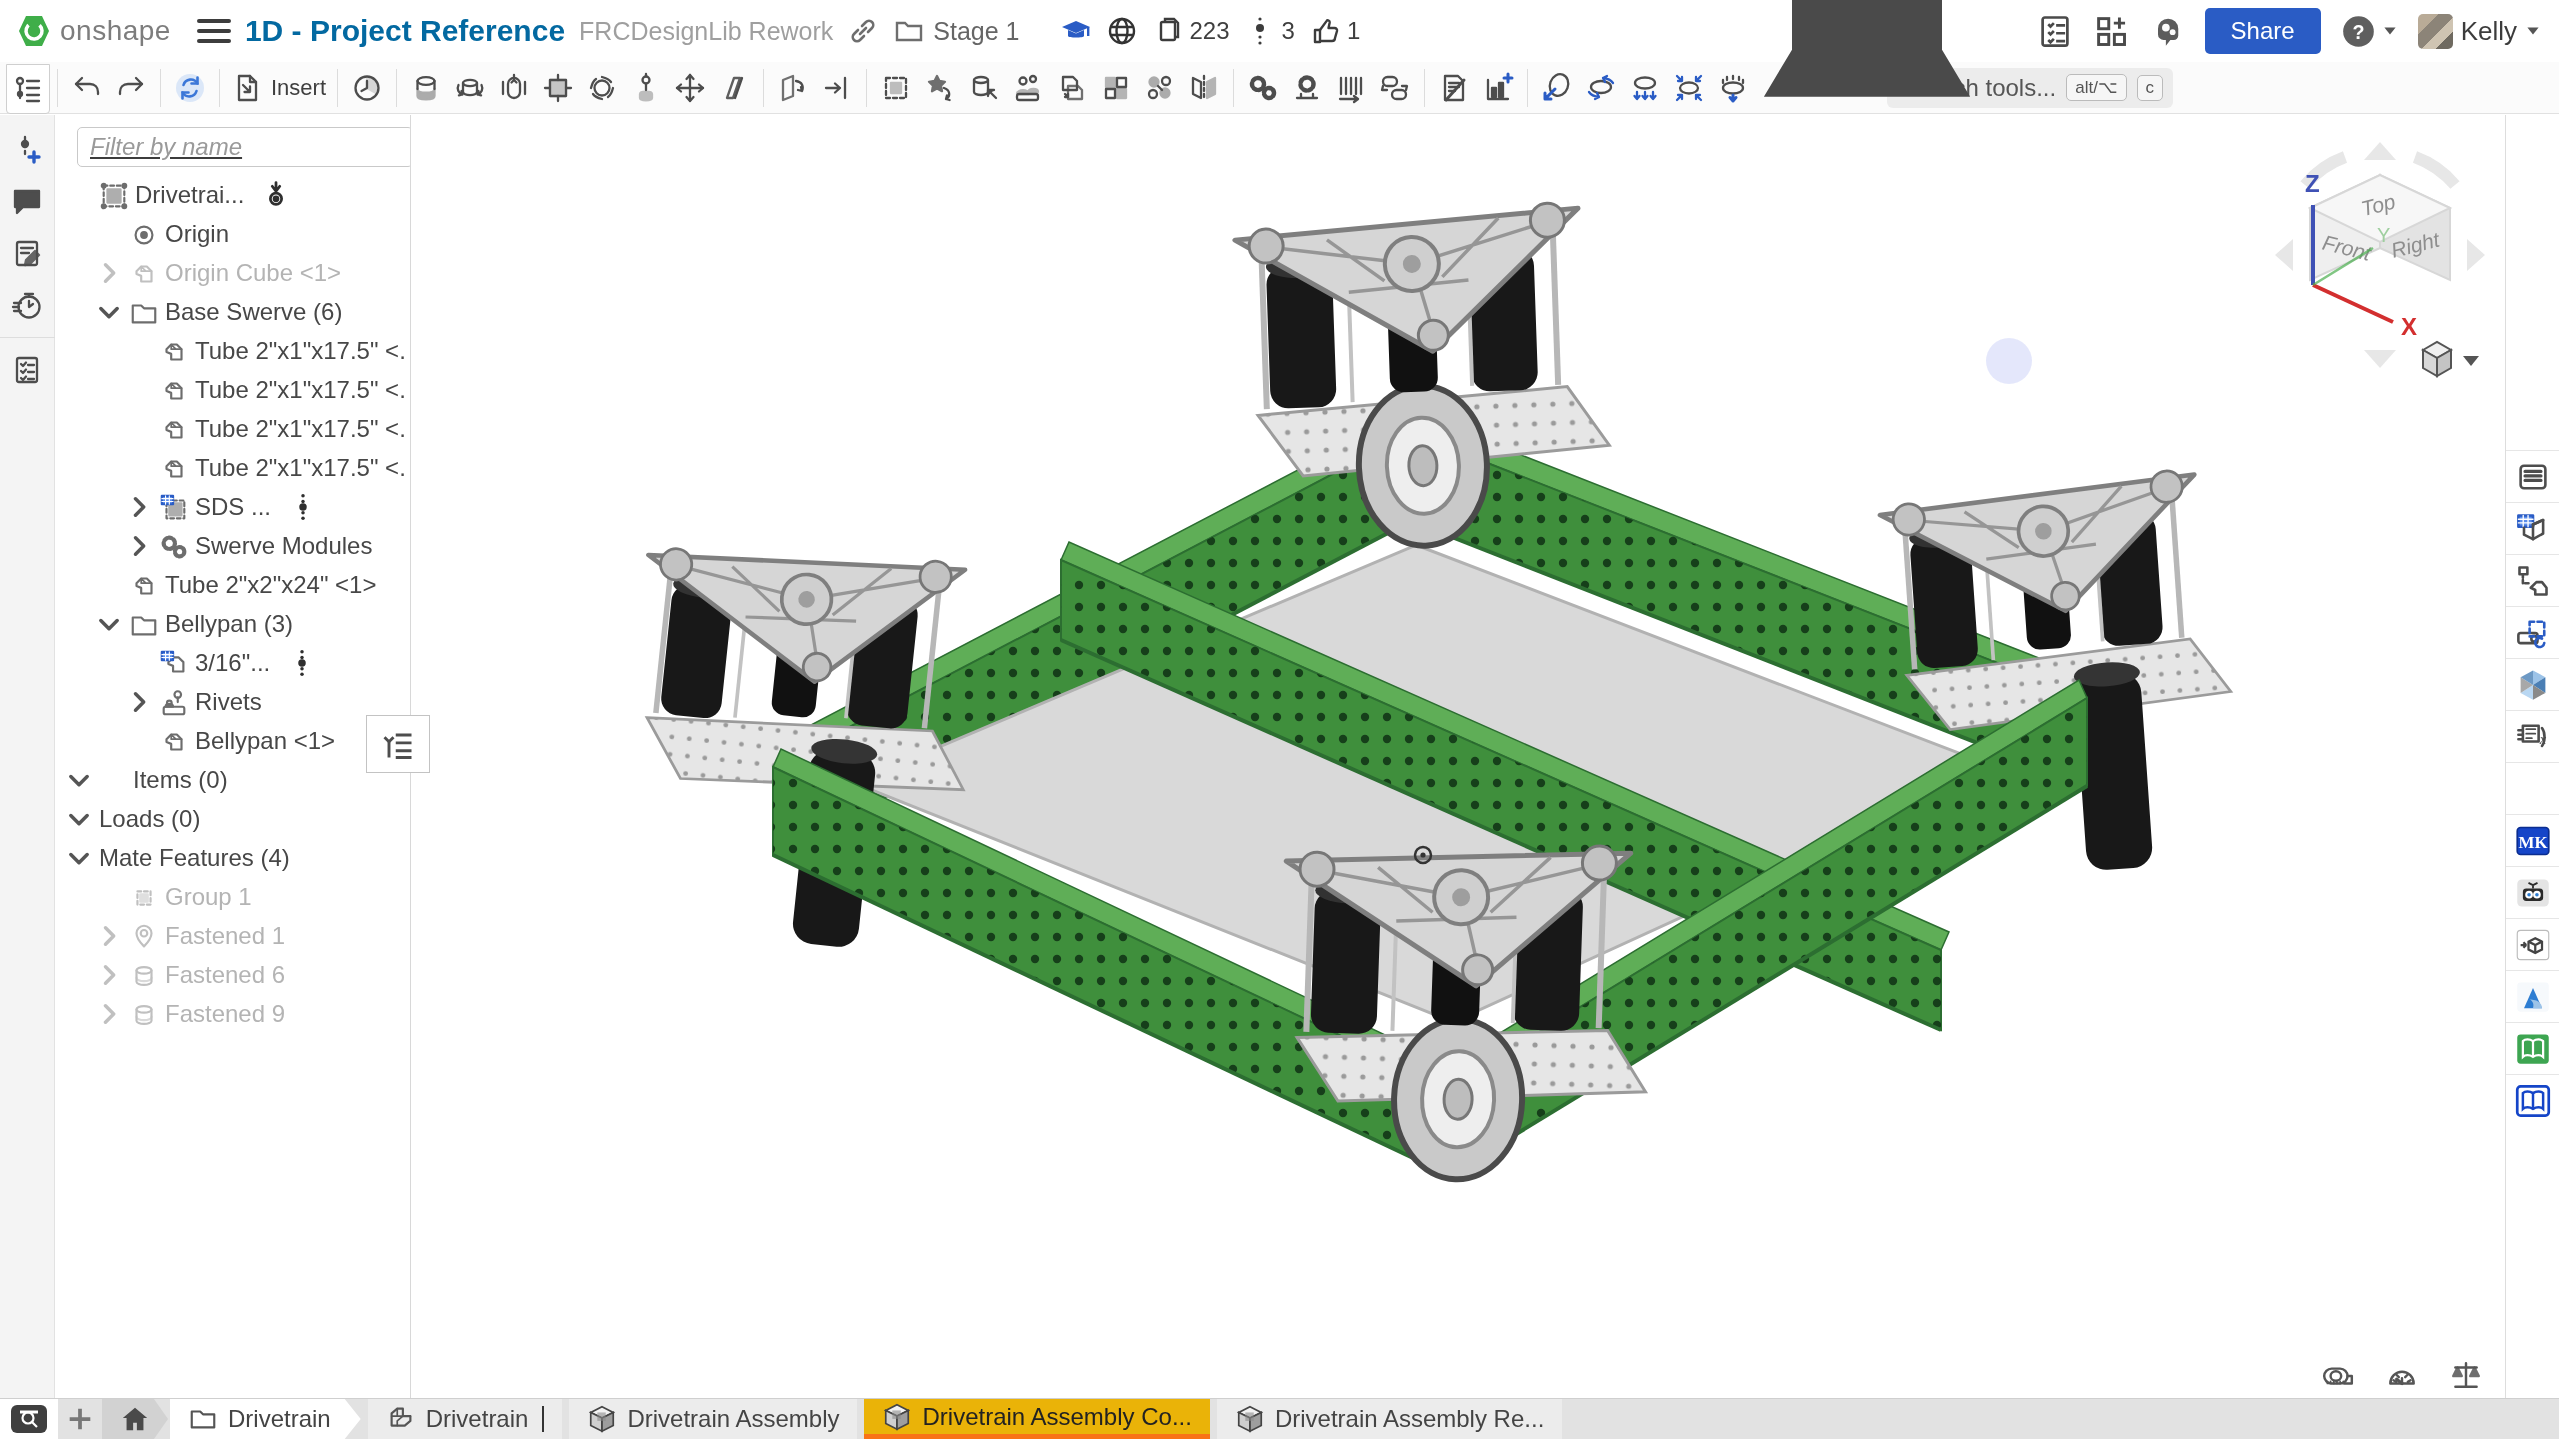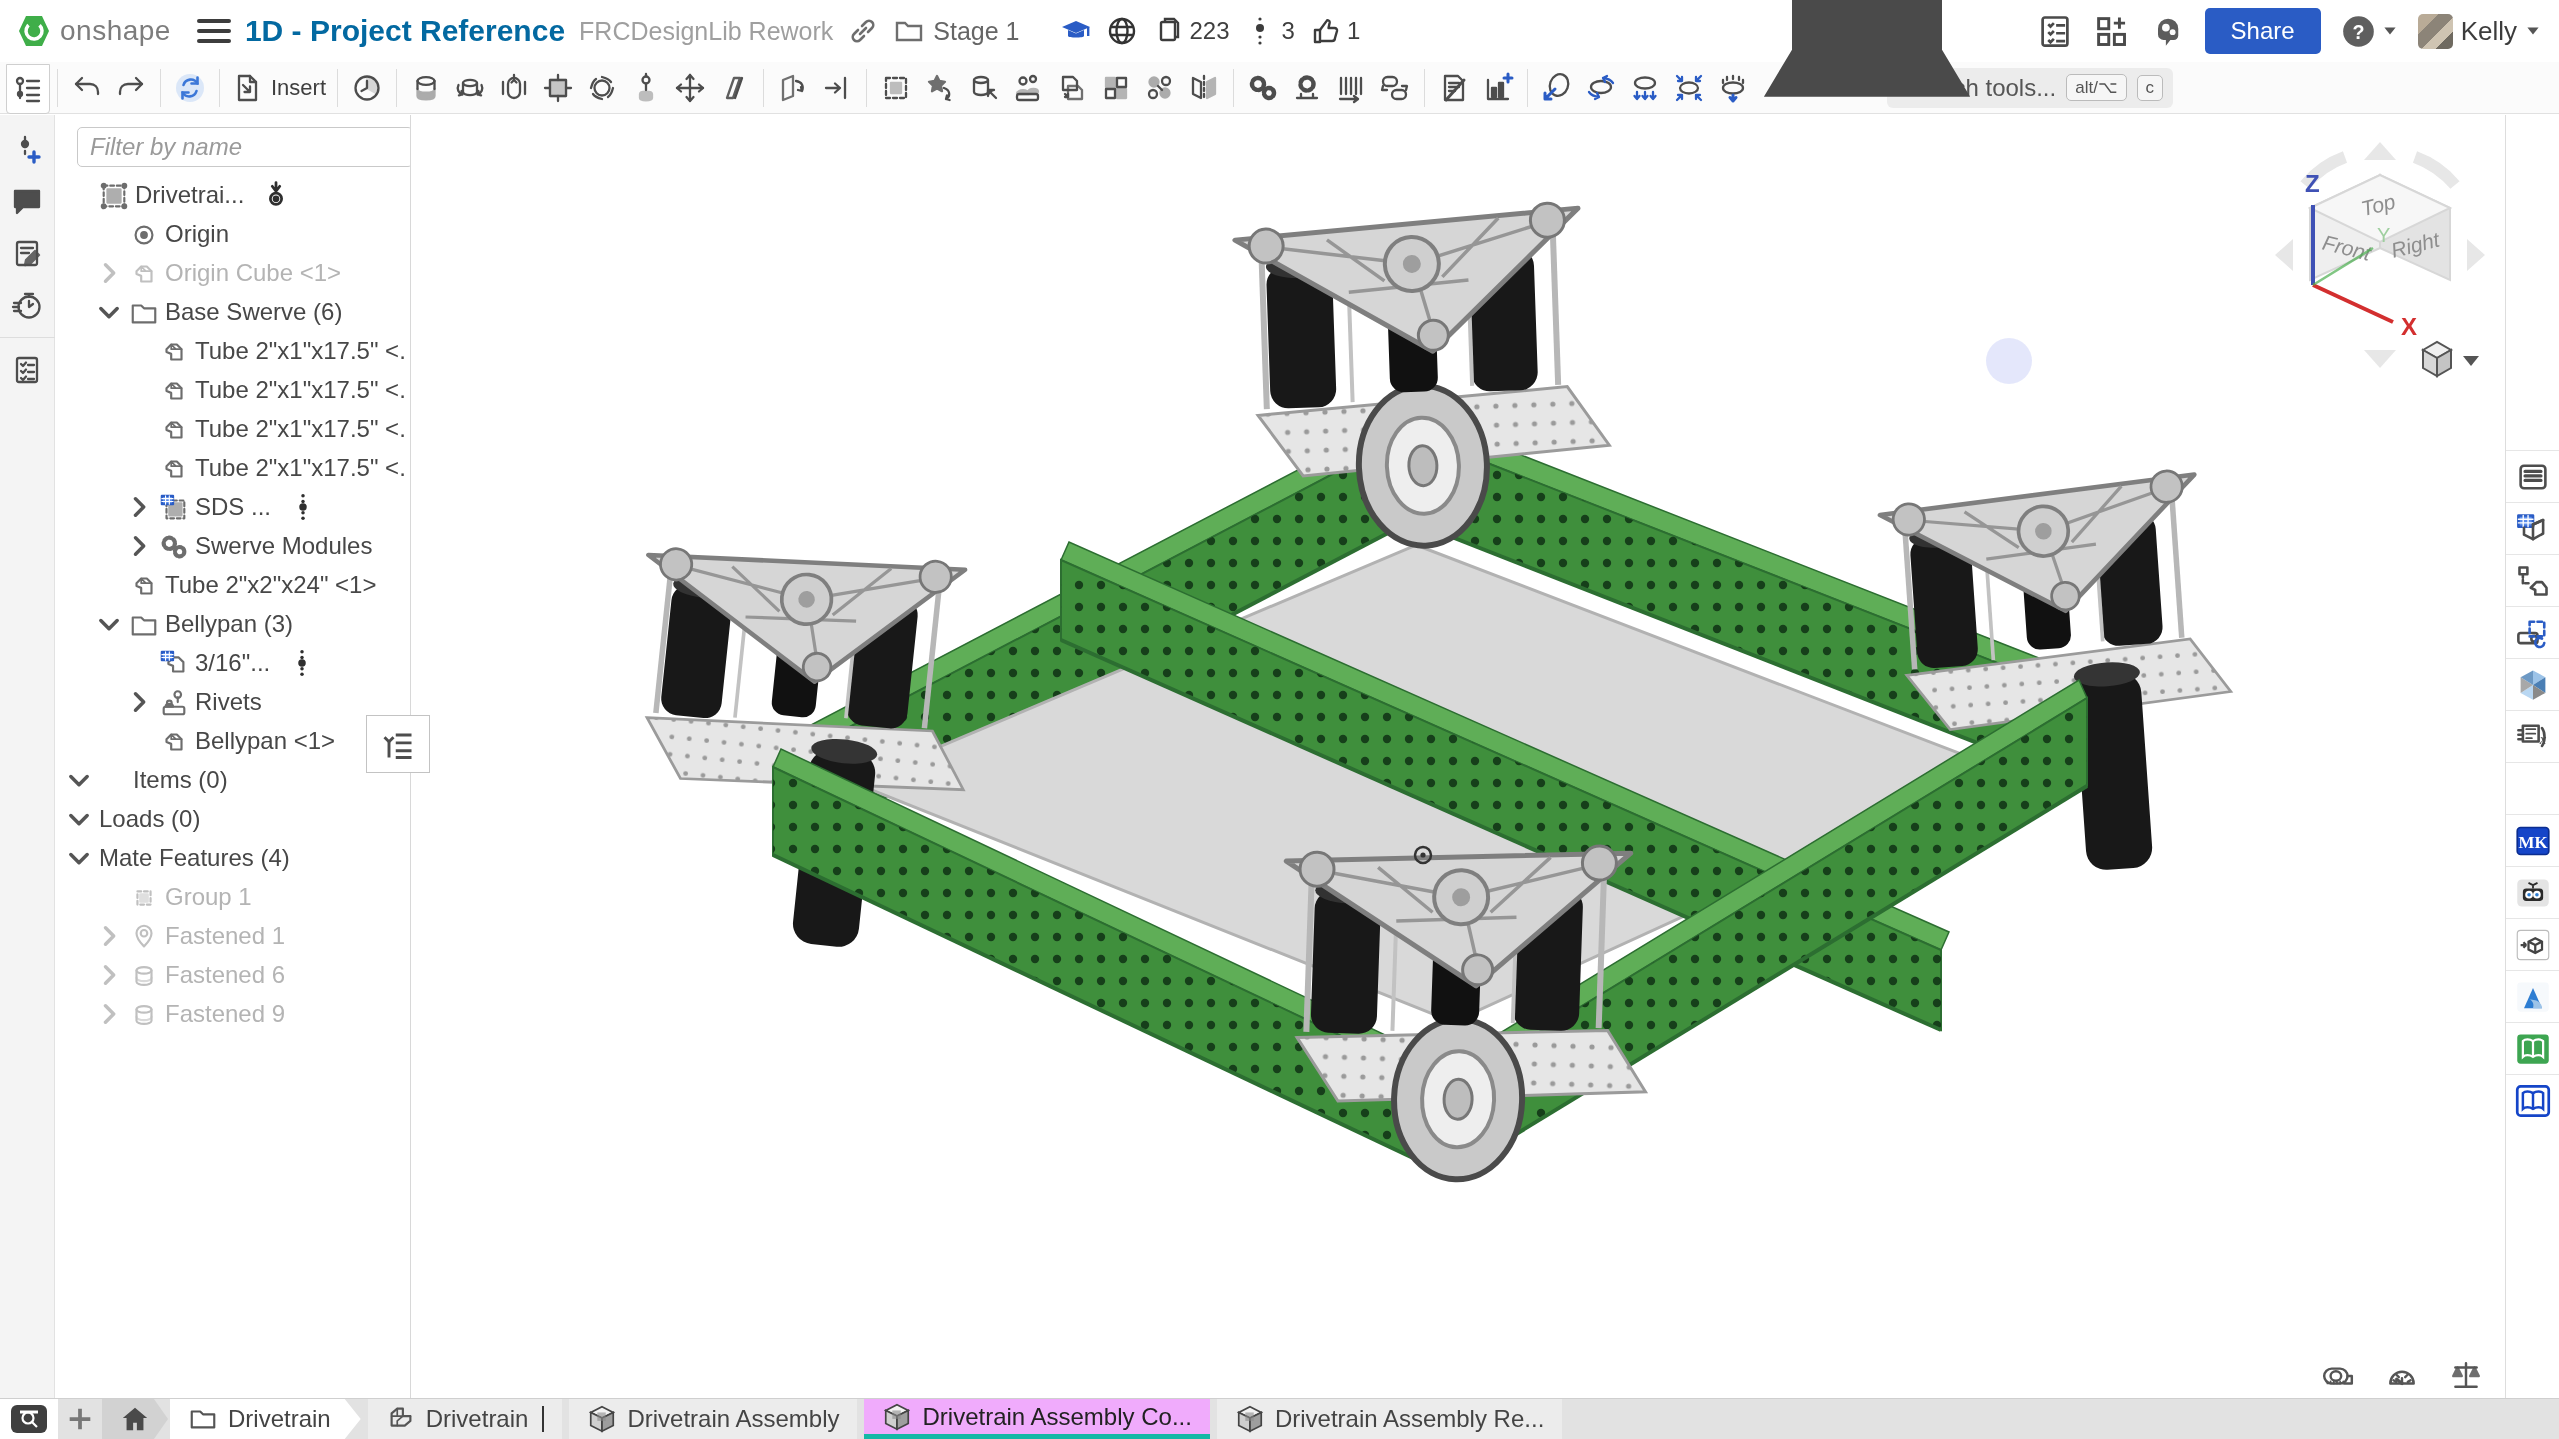--- a/index.html
+++ b/index.html
@@ -42,21 +42,21 @@
     border:1px solid #bbb; border-radius:5px; padding:2px 8px; }
 
   
   .main { position:absolute; top:115px; bottom:41px; left:0; right:0; display:flex; }
   .left-strip { width:55px; background:#f4f4f4; border-right:1px solid #e2e2e2; padding-top:8px;
     display:flex; flex-direction:column; align-items:center; }
   .ls-btn { width:44px; height:52px; display:flex; align-items:center; justify-content:center; color:#4d4d4d; cursor:pointer; }
   .ls-sep { width:55px; height:1px; background:#ddd; margin:6px 0; }
 
   .left-panel { width:356px; background:#fff; border-right:1px solid #d8d8d8; overflow:hidden; position:relative; }
-  .filter-row { display:flex; align-items:flex-start; gap:10px; padding:12px 10px 8px 12px; }
+  .filter-row { display:flex; align-items:flex-start; gap:10px; padding:12px 10px 8px 12px;text-decoration:underline; }
   .filter-input { flex:1; height:40px; border:1px solid #c9c9c9; border-radius:5px; font-size:24px;
     padding:0 12px; color:#333; font-family:"Liberation Sans",sans-serif; }
   .filter-input::placeholder { font-style:italic; color:#9a9a9a; }
   .inst-header { display:flex; align-items:center; padding:10px 12px 6px 14px; }
   .inst-header .t { font-size:25px; font-weight:bold; color:#333; }
   .inst-header .sp { flex:1; }
   .tree { font-size:24px; color:#474747; }
   .tree-row { display:flex; align-items:center; height:39px; cursor:pointer; gap:6px; padding-right:6px; }
   .tree-row .exp { width:28px; min-width:28px; display:flex; justify-content:center; color:#555; }
   .tree-row .t-ic { width:30px; min-width:30px; height:28px; color:#6d6d6d; }
@@ -83,21 +83,21 @@
   .bb-left { width:58px; background:#fff; display:flex; align-items:center; justify-content:center; }
   .search-doc-btn { width:36px; height:28px; background:#3f3f3f; border-radius:6px; display:flex;
     align-items:center; justify-content:center; color:#fff; cursor:pointer; }
   .bb-plus { width:44px; display:flex; align-items:center; justify-content:center; color:#777; cursor:pointer; }
   .home-tab { width:66px; background:#d2d2d2; clip-path:polygon(0 0,calc(100% - 14px) 0,100% 50%,calc(100% - 14px) 100%,0 100%);
     display:flex; align-items:center; justify-content:center; color:#4a4a4a; cursor:pointer; }
   .tab { display:flex; align-items:center; gap:10px; font-size:24px; color:#444; padding:0 18px;
     background:#ececec; margin-left:7px; cursor:pointer; white-space:nowrap; position:relative; }
   .tab .ic { width:30px; height:30px; color:#555; }
   .tab.chev { background:#fff; margin-left:2px; clip-path:polygon(0 0,calc(100% - 16px) 0,100% 50%,calc(100% - 16px) 100%,0 100%); padding-right:30px; }
-  .tab.active { background:#f0abfc; border-bottom:5px solid #14b8a6; color:#222; }
+  .tab.active { background:#eab308; border-bottom:5px solid #f97316; color:#222; }
   .tab .edit-caret { width:2px; height:26px; background:#333; margin-left:4px; }
 
   
   .viewcube { position:absolute; right:10px; top:15px; width:230px; height:250px; }
 </style>
 </head>
 <body>
 
 <div class="topbar">
   <div class="logo">

